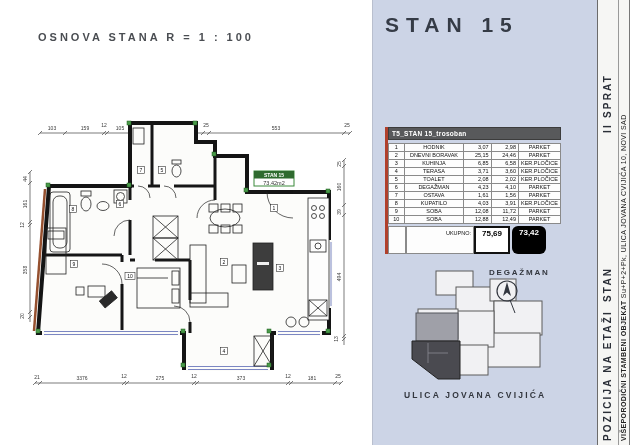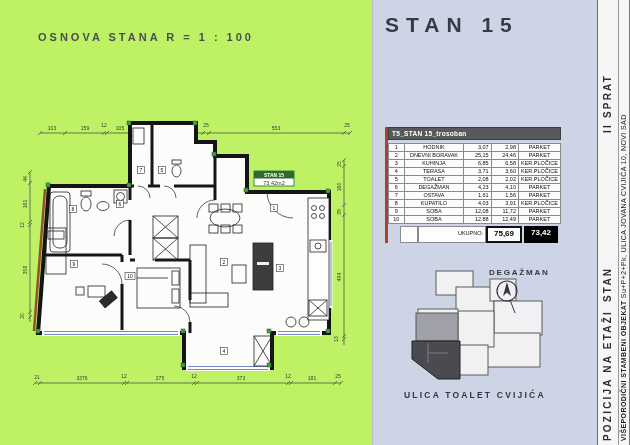--- a/index.html
+++ b/index.html
@@ -1,17 +1,17 @@
 <!DOCTYPE html>
 <html><head>
 <meta charset="utf-8">
 <style>
   html,body{margin:0;padding:0;background:#e8e8e8;}
   #stage{position:relative;width:630px;height:445px;overflow:hidden;
-         font-family:"Liberation Sans",sans-serif;background:#bef264;}
+         font-family:"Liberation Sans",sans-serif;background:#ffffff;}
   
   #panel{position:absolute;left:372px;top:0;width:225px;height:445px;
          background:#ccd4e6;border-left:1px solid #b9bfce;}
   
   #strip{position:absolute;left:597px;top:0;width:33px;height:445px;
          background:#f6f6f4;border-left:1px solid #6b6b6b;}
   #strip .divline{position:absolute;left:20px;top:0;width:1px;height:445px;background:#999;}
   #strip .edgeline{position:absolute;left:31px;top:0;width:1px;height:445px;background:#777;}
   .vtext{position:absolute;transform:rotate(-90deg);transform-origin:0 0;
          white-space:nowrap;color:#2b2f38;}
@@ -31,28 +31,28 @@
   #table-head{background:#58595b;color:#fff;font-size:6.5px;font-weight:bold;
               letter-spacing:.3px;padding:2px 3px;border:1px solid #3c3c3c;}
   table.areas{border-collapse:collapse;margin-top:3px;width:173px;}
   table.areas td{border:1px solid #8a8a8a;font-size:5.5px;line-height:7px;height:7px;
                  padding:0 2px;color:#111;background:#fdfdfd;}
   td.c-no{width:12px;text-align:center;}
   td.c-name{width:62px;text-align:center;}
   td.c-gross{width:25px;text-align:right;}
   td.c-net{width:25px;text-align:right;}
   td.c-floor{width:37px;text-align:center;font-size:5px;}
-  #total-row{display:flex;margin-top:2px;height:17px;align-items:stretch;padding-left:12px;}
+  #total-row{display:flex;margin-top:2px;height:28px;align-items:stretch;}
   #total-spacer{width:16px;border:1px solid #8a8a8a;background:#fdfdfd;}
   #total-label{width:64px;border:1px solid #8a8a8a;background:#fdfdfd;font-size:5.5px;
                text-align:right;padding:3px 2px 0 0;color:#111;}
   #total-gross{width:32px;border:2px solid #111;background:#fff;font-size:8px;font-weight:bold;
                text-align:center;padding-top:1px;color:#000;}
   #total-net{width:34px;background:#000;color:#fff;font-size:8px;font-weight:bold;
-             text-align:center;padding-top:2px;margin-left:2px;}
+             text-align:center;padding-top:2px;margin-left:2px;border-radius:6px;}
   
   #courtyard-label{position:absolute;left:489px;top:268px;font-size:8px;letter-spacing:1.8px;
                    color:#33373f;font-weight:bold;}
   #street-label{position:absolute;left:404px;top:390px;font-size:8.5px;letter-spacing:2.2px;
                 color:#33373f;font-weight:bold;}
   svg text{font-family:"Liberation Sans",sans-serif;}
 </style>
 </head>
 <body>
 
@@ -401,21 +401,21 @@
     </g>
     <rect x="18" y="50" width="42" height="28" fill="#9fa0a8" stroke="#55565c" stroke-width="1"></rect>
     <polygon points="14,78 62,78 62,116 40,116 14,96" fill="#4a4a50" stroke="#222" stroke-width="1"></polygon>
     <path d="M30,80 L30,100 M30,90 L50,90" stroke="#8b8b92" stroke-width="0.8" fill="none"></path>
     <g>
       <circle cx="109" cy="28" r="10" fill="none" stroke="#33373f" stroke-width="1.2"></circle>
       <polygon points="109,19 105,33 109,29.5 113,33" fill="#33373f"></polygon>
       <line x1="112" y1="37" x2="117" y2="50" stroke="#33373f" stroke-width="1"></line>
     </g>
   </svg>
-  <div id="street-label">ULICA TOALET CVIJIĆA</div>
+  <div id="street-label">ULICA JOVANA CVIJIĆA</div>
 
   <div id="strip">
     <div class="divline"></div>
     <div class="edgeline"></div>
   </div>
   <div class="vtext vbig" style="left:602px;top:441px;">POZICIJA NA ETAŽI</div>
   <div class="vtext vbig" style="left:602px;top:302px;">STAN</div>
   <div class="vtext vbig" style="left:602px;top:133px;">II SPRAT</div>
   <div class="vtext vsmall" style="left:620px;top:441px;">
     <b>VIŠEPORODIČNI STAMBENI OBJEKAT</b><span> Su+P+2+Pk, ULICA JOVANA CVIJIĆA 10, NOVI SAD</span>

